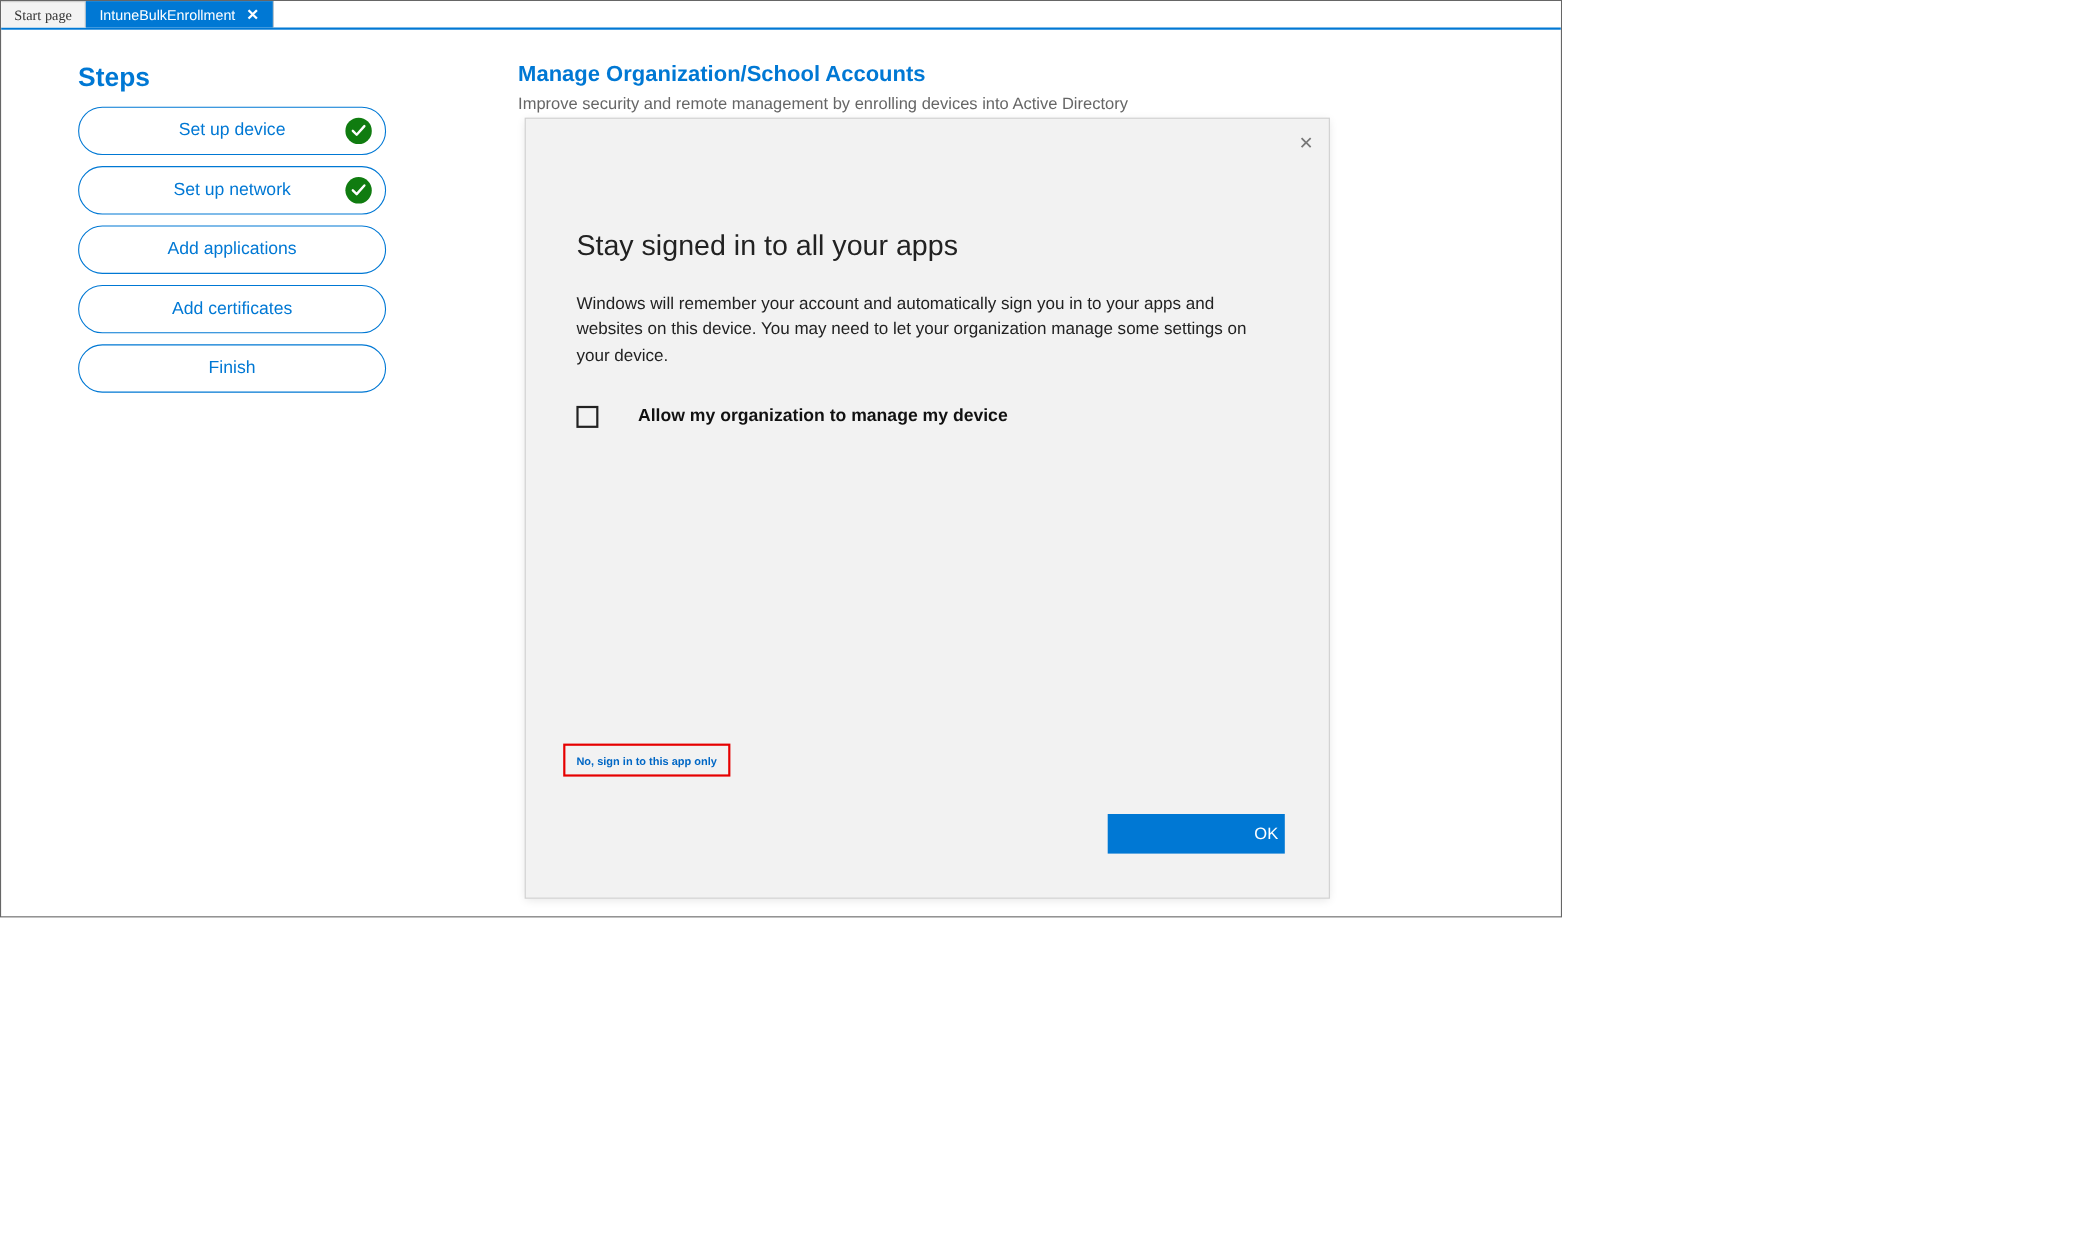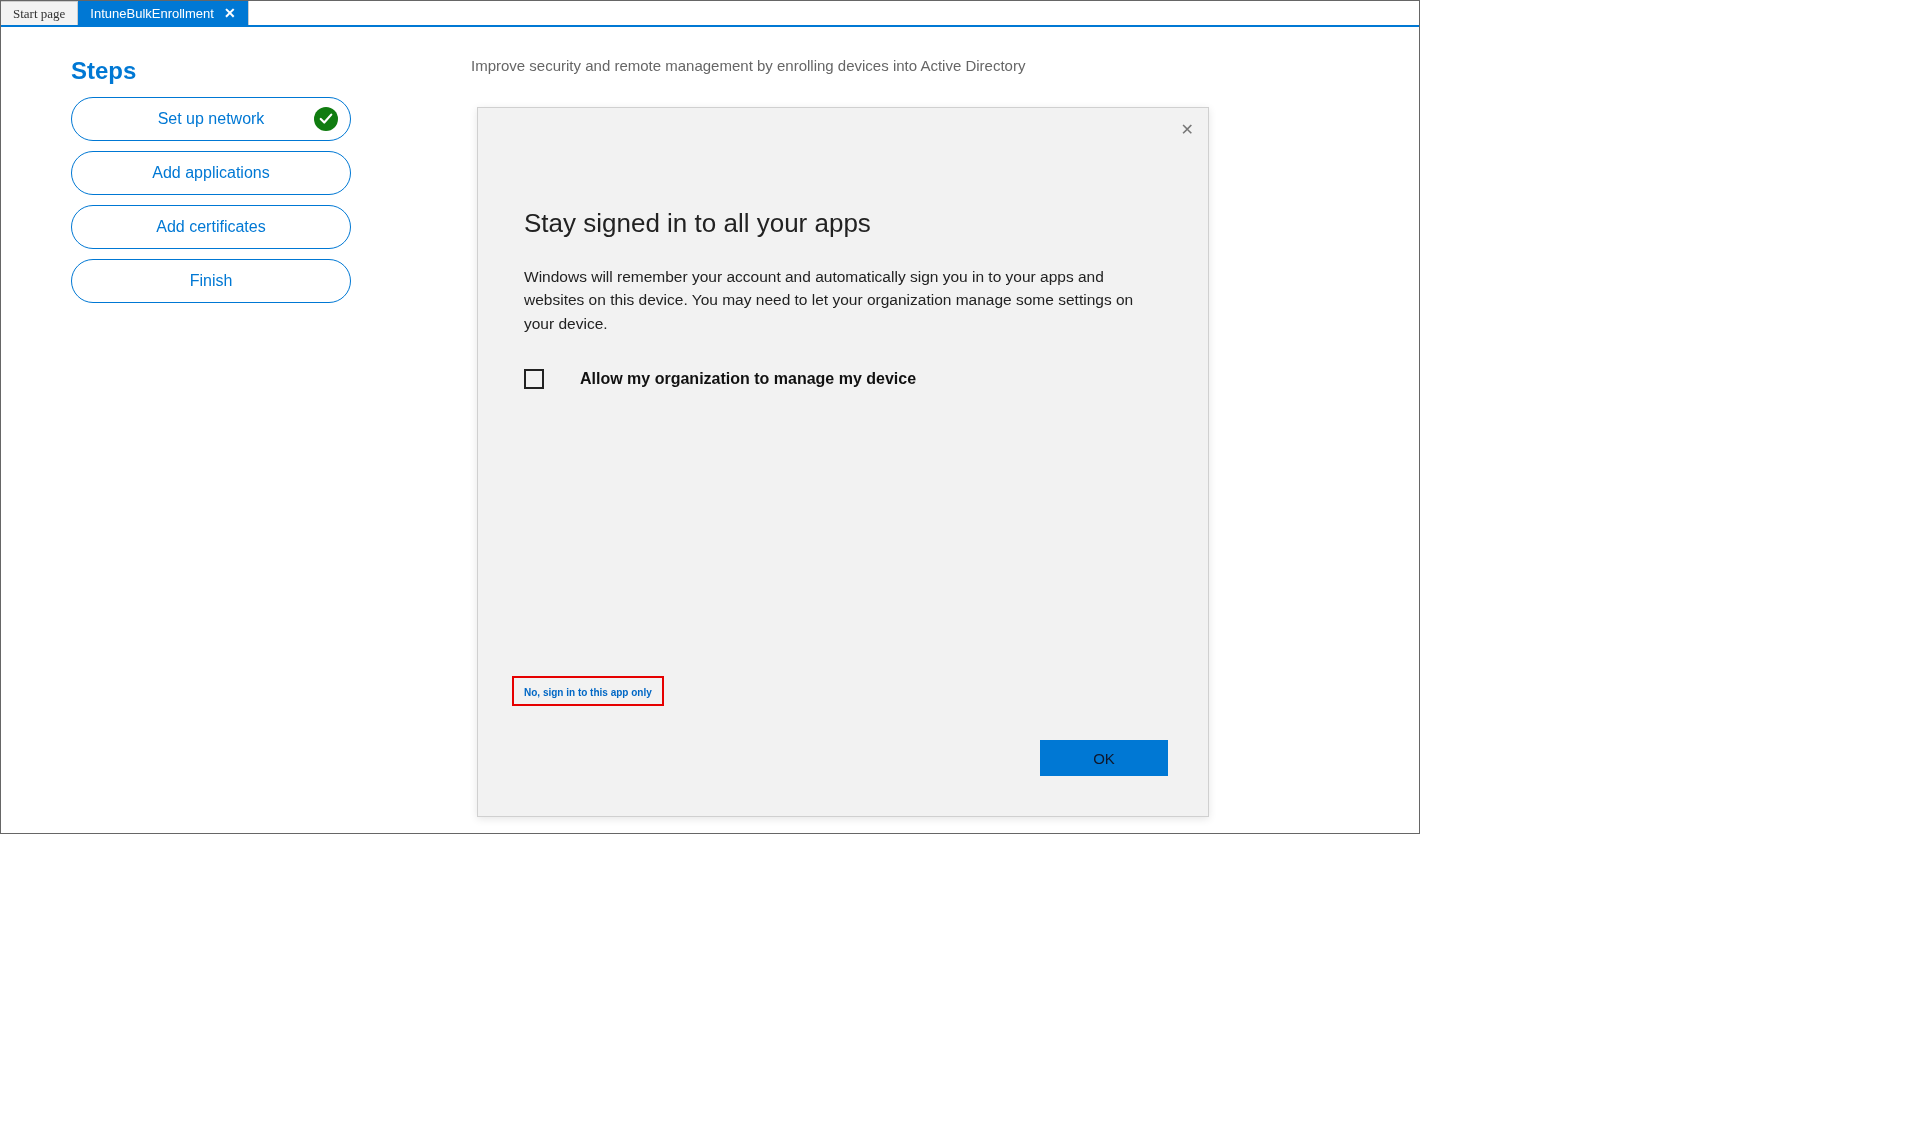--- a/index.html
+++ b/index.html
@@ -168,47 +168,56 @@
     color: #0067c5;
     font-weight: 700;
     font-size: 10px;
     text-decoration: none;
     cursor: pointer;
   }
   .ok-btn {
     position: absolute;
     right: 40px;
     bottom: 40px;
-    width: 128px;
+    width: 161px;
     height: 36px;
     background: #0078d4;
-    color: #0f172a;
+    color: #ffffff;
     border: none;
     font-size: 15px;
     cursor: pointer;
+    text-align: right;
   }
 </style>
 </head>
 <body>
 
 <div class="app-window">
   <div class="tabbar">
     <div class="tab inactive">
       <span>Start page</span>
     </div>
     <div class="tab active">
       <span>IntuneBulkEnrollment</span>
       <span class="close">✕</span>
     </div>
   </div>
 
   <div class="content">
     <div class="sidebar">
       <div class="sidebar-title">Steps</div>
 
+      <div class="step">
+        <span>Set up device</span>
+        <span class="check">
+          <svg viewBox="0 0 16 16">
+              <path d="M2 8 L6 12 L14 3" stroke="#fff" stroke-width="2.5" fill="none" stroke-linecap="round" stroke-linejoin="round"></path>
+            </svg>
+        </span>
+      </div>
 
       <div class="step">
         <span>Set up network</span>
         <span class="check">
           <svg viewBox="0 0 16 16">
               <path d="M2 8 L6 12 L14 3" stroke="#fff" stroke-width="2.5" fill="none" stroke-linecap="round" stroke-linejoin="round"></path>
             </svg>
         </span>
       </div>
 
@@ -220,20 +229,21 @@
       <div class="step">
         <span>Add certificates</span>
       </div>
 
       <div class="step">
         <span>Finish</span>
       </div>
     </div>
 
     <div class="main">
+      <div class="main-title">Manage Organization/School Accounts</div>
       <div class="main-sub">Improve security and remote management by enrolling devices into Active Directory</div>
     </div>
   </div>
 
   <div class="dialog">
     <span class="dialog-close">✕</span>
     <div class="dialog-body">
       <div class="dialog-title">Stay signed in to all your apps</div>
       <div class="dialog-text">Windows will remember your account and automatically sign you in to your apps and websites on this device. You may need to let your organization manage some settings on your device.</div>
       <div class="checkbox-row">

